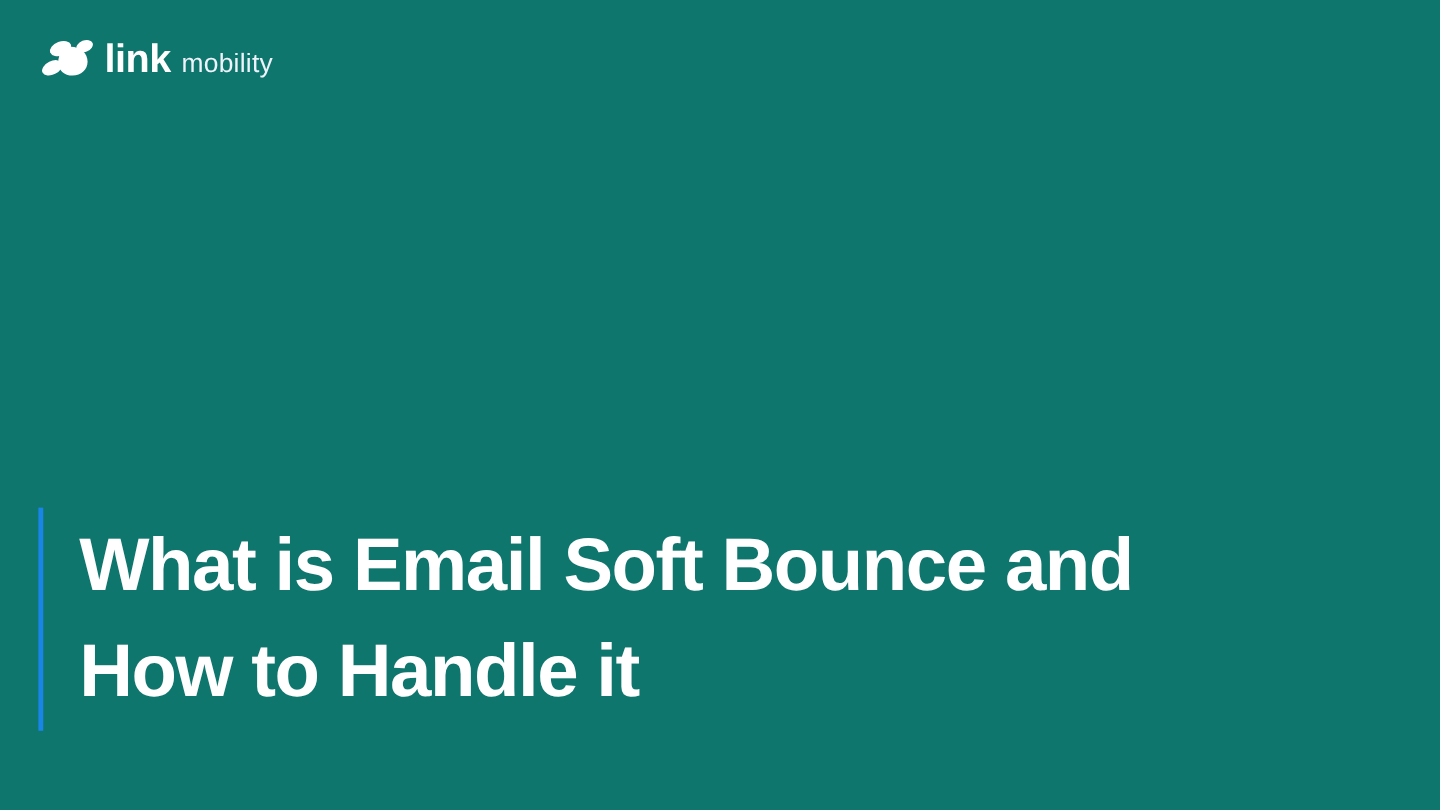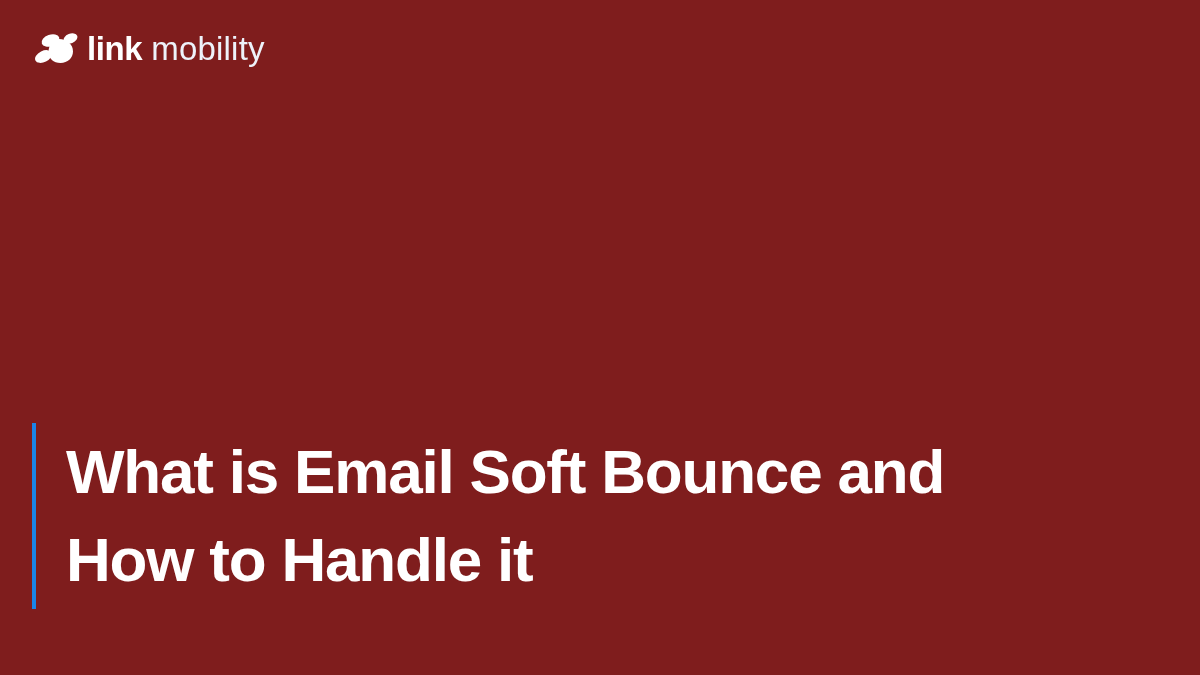--- a/index.html
+++ b/index.html
@@ -10,21 +10,21 @@
     width: 1200px;
     height: 675px;
     overflow: hidden;
     font-family: "Liberation Sans", "DejaVu Sans", sans-serif;
   }
 
   .slide {
     position: relative;
     width: 1200px;
     height: 675px;
-    background: #7f1d1d;
+    background: #0f766e;
     overflow: hidden;
   }
 
   
   .brand {
     position: absolute;
     left: 34px;
     top: 26px;
     display: flex;
     align-items: center;
@@ -48,21 +48,21 @@
   }
 
   .brand-word-primary {
     font-size: 33px;
     font-weight: 700;
     color: #ffffff;
     letter-spacing: -0.4px;
   }
 
   .brand-word-secondary {
-    font-size: 33px;
+    font-size: 22px;
     font-weight: 300;
     color: #eef2fa;
     letter-spacing: 0.2px;
   }
 
   
   .title-block {
     position: absolute;
     left: 32px;
     top: 423px;

